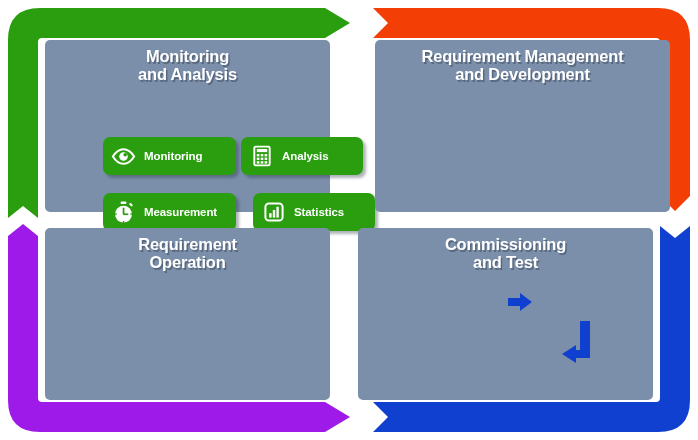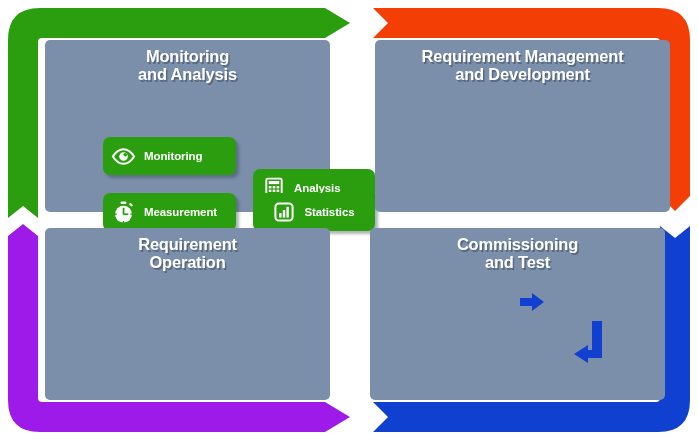--- a/index.html
+++ b/index.html
@@ -21,21 +21,21 @@
   
   .panel{
     position:absolute;
     background:#7b8fab;
     border-radius:5px;
     box-sizing:border-box;
   }
   .panel.tl{left:45px; top:40px;  width:285px;height:172px;}
   .panel.tr{left:344px;top:40px;  width:295px;height:172px;margin-left:31px;}
   .panel.bl{left:45px; top:228px; width:285px;height:172px;}
-  .panel.br{left:358px;top:228px; width:295px;height:172px;margin-left:12px;}
+  .panel.br{left:358px;top:228px; width:295px;height:172px;}
 
   .panel-title{
     position:absolute;
     left:0;right:0;top:7px;
     text-align:center;
     color:#ffffff;
     font-weight:700;
     font-size:16.5px;
     line-height:18px;
     letter-spacing:-0.2px;
@@ -70,23 +70,23 @@
     line-height:12.5px;
     font-stretch:condensed;
     white-space:pre-line;
     letter-spacing:-0.1px;
   }
 
   .g{background:#2a9e0e;}
 
   
   .pz-monitoring  {left:58px; top:97px;  width:133px;}
-  .pz-analysis    {left:208px;top:97px;  width:122px;margin-top:32px;}
+  .pz-analysis    {left:196px;top:97px;  width:122px;}
   .pz-measurement {left:58px; top:153px; width:133px;text-align:right;}
-  .pz-statistics  {left:208px;top:153px; width:122px;justify-content:center;}
+  .pz-statistics  {left:208px;top:153px; width:122px;}
 
   .flowline{position:absolute;}
 </style>
 </head>
 <body>
 
 <div id="stage">
 
   <svg id="arrows" viewBox="0 0 698 440" xmlns="http://www.w3.org/2000/svg">
 

